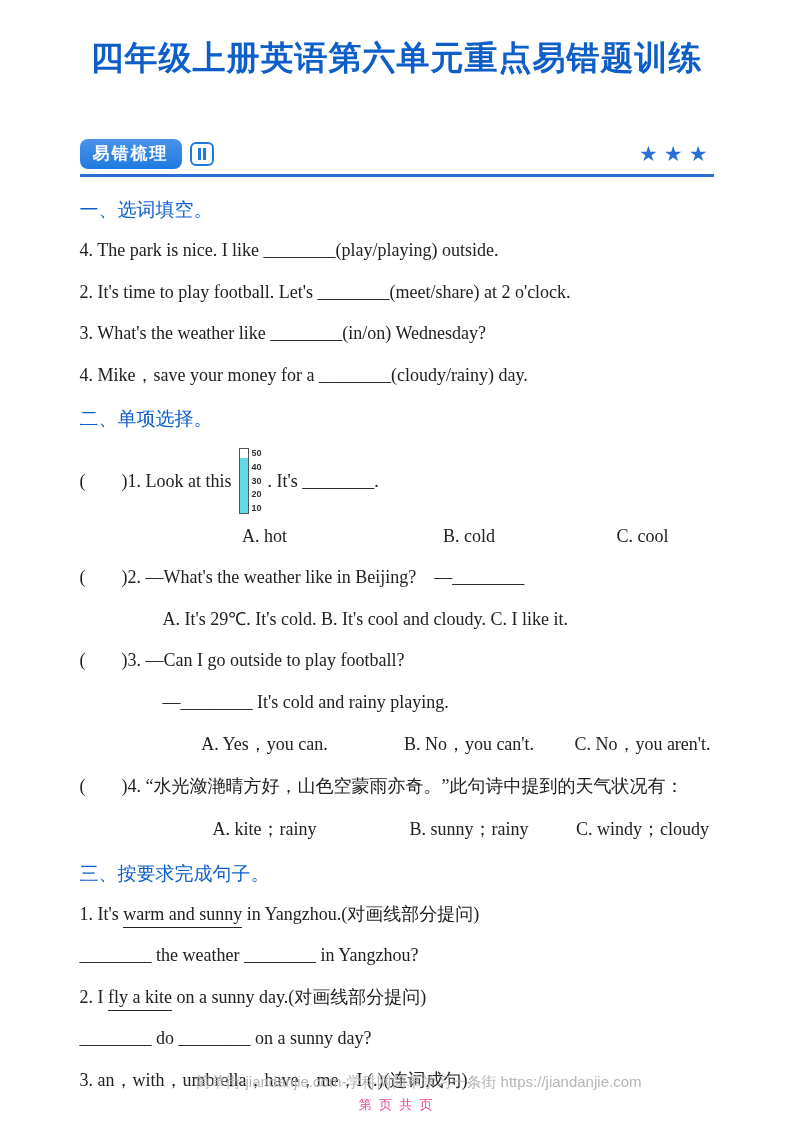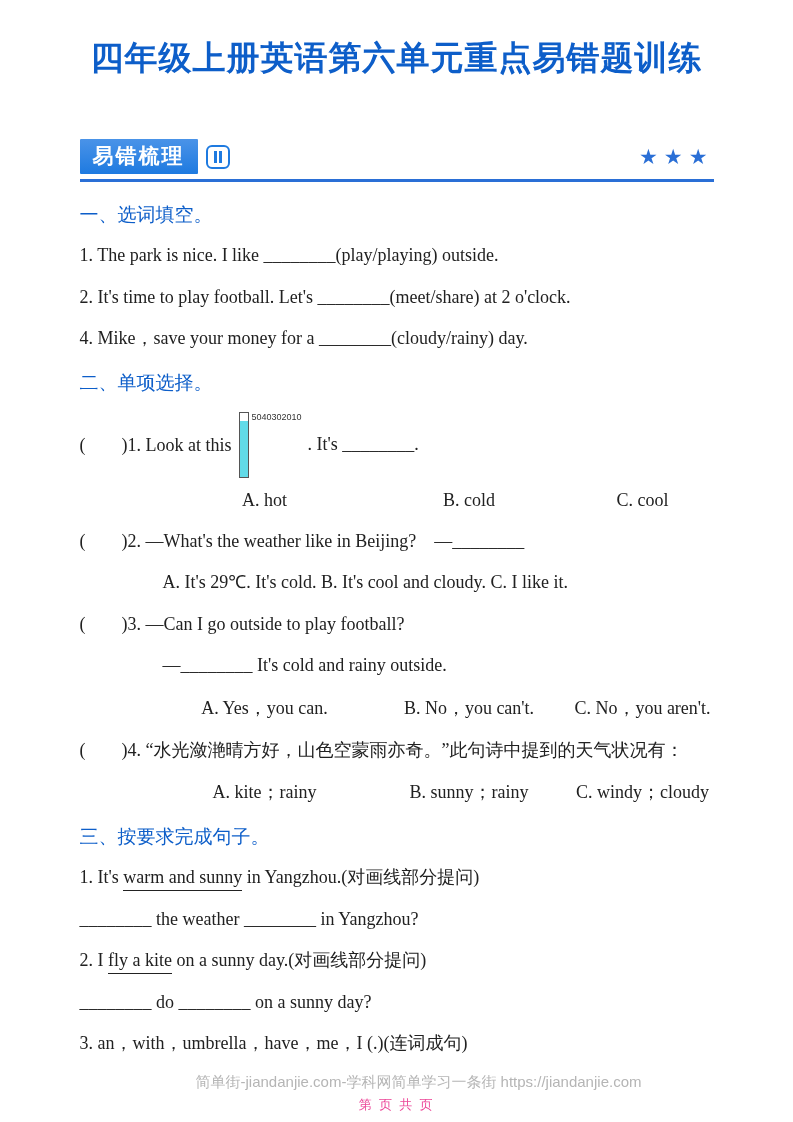--- a/index.html
+++ b/index.html
@@ -28,23 +28,23 @@
     display: flex;
     align-items: center;
     margin-top: 58px;
   }
   .badge {
     display: inline-block;
     background: linear-gradient(180deg, #4a93e8, var(--badge-blue, #1e7ae0));
     color: #fff;
     font-family: "Liberation Sans", sans-serif;
     font-weight: bold;
-    font-size: 21px;
+    font-size: 17px;
     padding: 3px 13px 4px;
-    border-radius: 1px;
+    border-radius: 8px;
     letter-spacing: 2px;
   }
   .badge-icon {
     display: inline-flex;
     align-items: center;
     justify-content: center;
     gap: 2px;
     width: 24px;
     height: 24px;
     border: 2px solid var(--badge-blue, #1e7ae0);
@@ -114,27 +114,28 @@
     background: #fff;
   }
   .thermo .mercury {
     position: absolute;
     left: 0; right: 0; bottom: 0;
     height: 86%;
     background: var(--mercury-cyan, #62dbe8);
   }
   .thermo .ticks {
     display: flex;
-    flex-direction: row;
+    flex-direction: column;
     justify-content: space-between;
     font-family: "Liberation Sans", sans-serif;
     font-size: 9px;
     line-height: 1;
     color: #333;
     padding: 1px 0 1px 2px;
+    font-weight: bold;
   }
   .thermo .ticks span { display: block; }
   .footer-site {
     position: absolute;
     left: 0; right: 0;
     bottom: 30px;
     text-align: center;
     color: var(--footer-gray, #b5b5b5);
     font-size: 15px;
     font-family: "Liberation Sans", sans-serif;
@@ -161,22 +162,23 @@
     <span class="badge">易错梳理</span>
     <span class="badge-icon">
         <i></i>
         <i></i>
       </span>
     <span class="stars">★★★</span>
   </div>
   <hr class="rule">
 
   <div class="sec-heading">一、选词填空。</div>
-  <p class="line">1. The park is nice. I like ________(play/playing) outside.</p>
+  <p class="line">4. The park is nice. I like ________(play/playing) outside.</p>
   <p class="line">2. It's time to play football. Let's ________(meet/share) at 2 o'clock.</p>
+  <p class="line">3. What's the weather like ________(in/on) Wednesday?</p>
   <p class="line">4. Mike，save your money for a ________(cloudy/rainy) day.</p>
 
   <div class="sec-heading">二、单项选择。</div>
 
   <div class="q-flex">
     <span>(　　)1. Look at this</span>
     <span class="thermo">
       <span class="tube">
           <span class="mercury"></span>
         </span>
@@ -193,21 +195,21 @@
   <div class="options-row">
     <span class="opt">A. hot</span>
     <span class="opt">B. cold</span>
     <span class="opt">C. cool</span>
   </div>
 
   <p class="line">(　　)2. —What's the weather like in Beijing?　—________</p>
   <p class="line indent">A. It's 29℃. It's cold. B. It's cool and cloudy. C. I like it.</p>
 
   <p class="line">(　　)3. —Can I go outside to play football?</p>
-  <p class="line indent">—________ It's cold and rainy outside.</p>
+  <p class="line indent">—________ It's cold and rainy playing.</p>
   <div class="options-row">
     <span class="opt">A. Yes，you can.</span>
     <span class="opt">B. No，you can't.</span>
     <span class="opt">C. No，you aren't.</span>
   </div>
 
   <p class="line">(　　)4. “水光潋滟晴方好，山色空蒙雨亦奇。”此句诗中提到的天气状况有：</p>
   <div class="options-row">
     <span class="opt">A. kite；rainy</span>
     <span class="opt">B. sunny；rainy</span>

